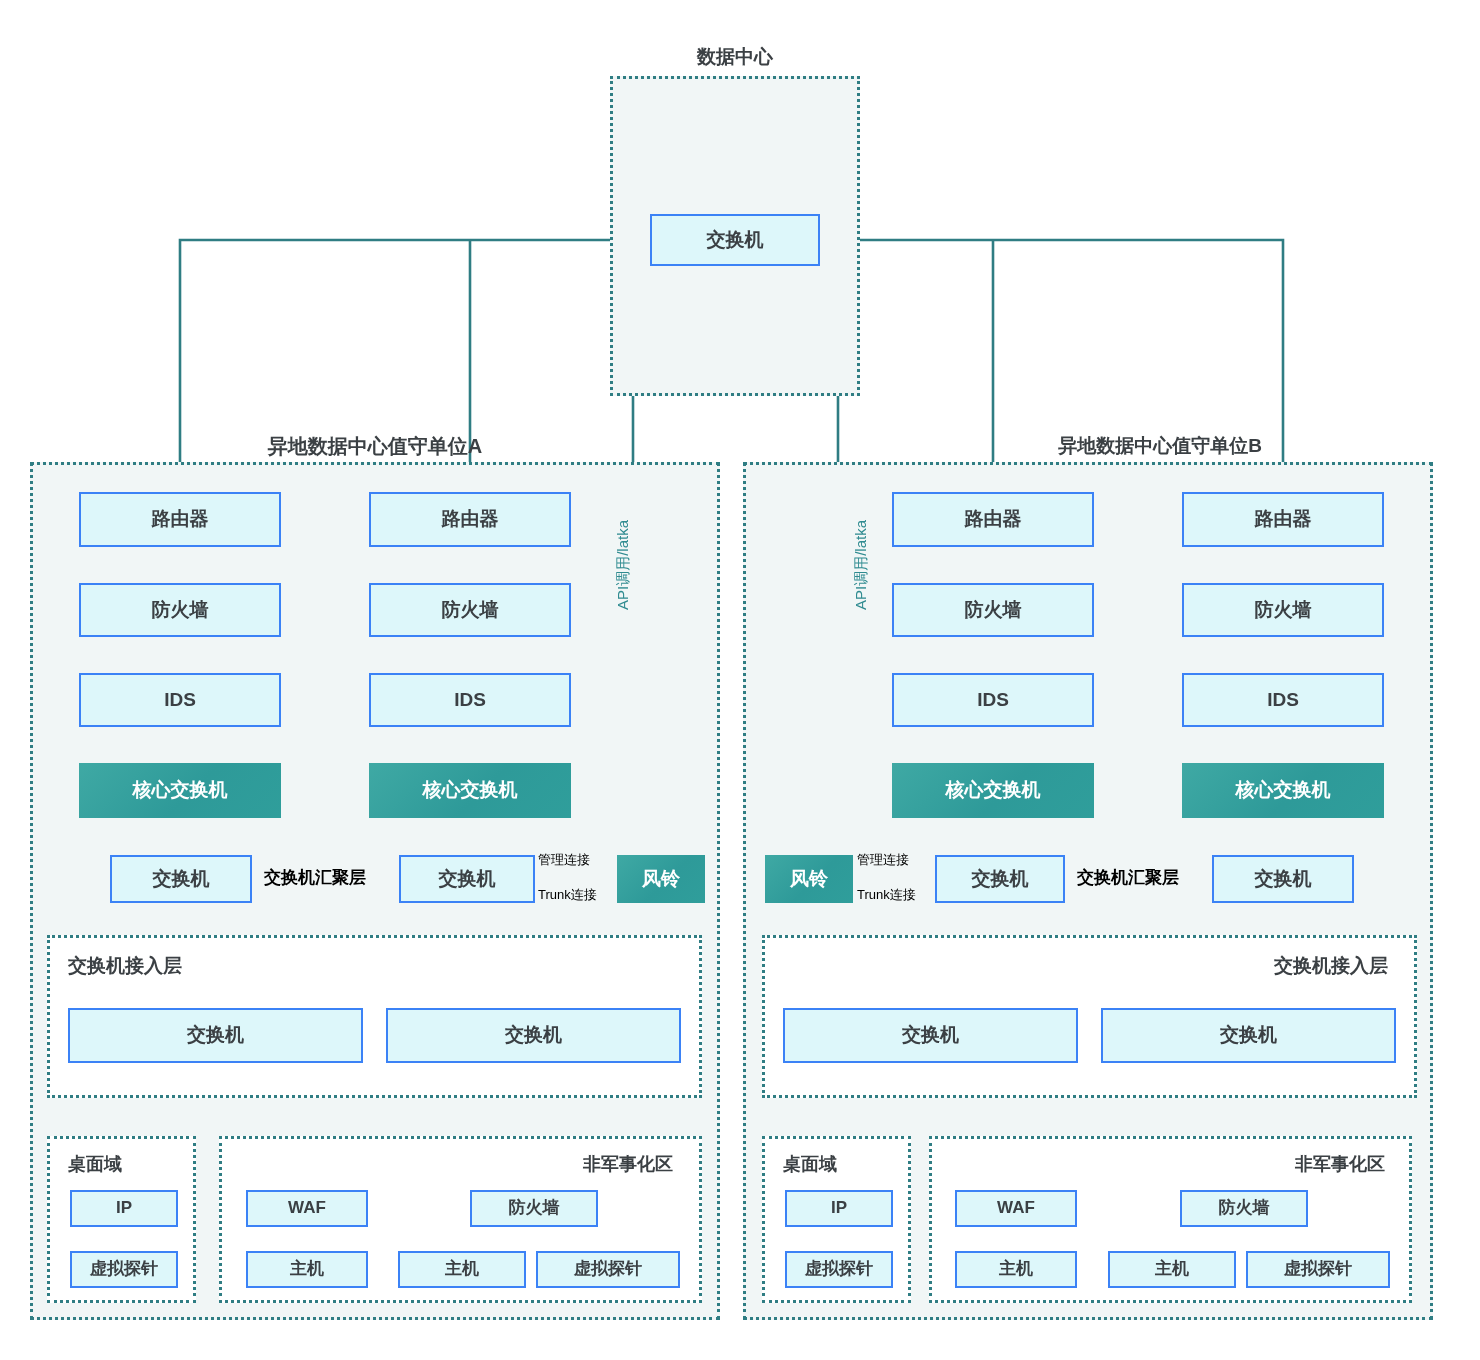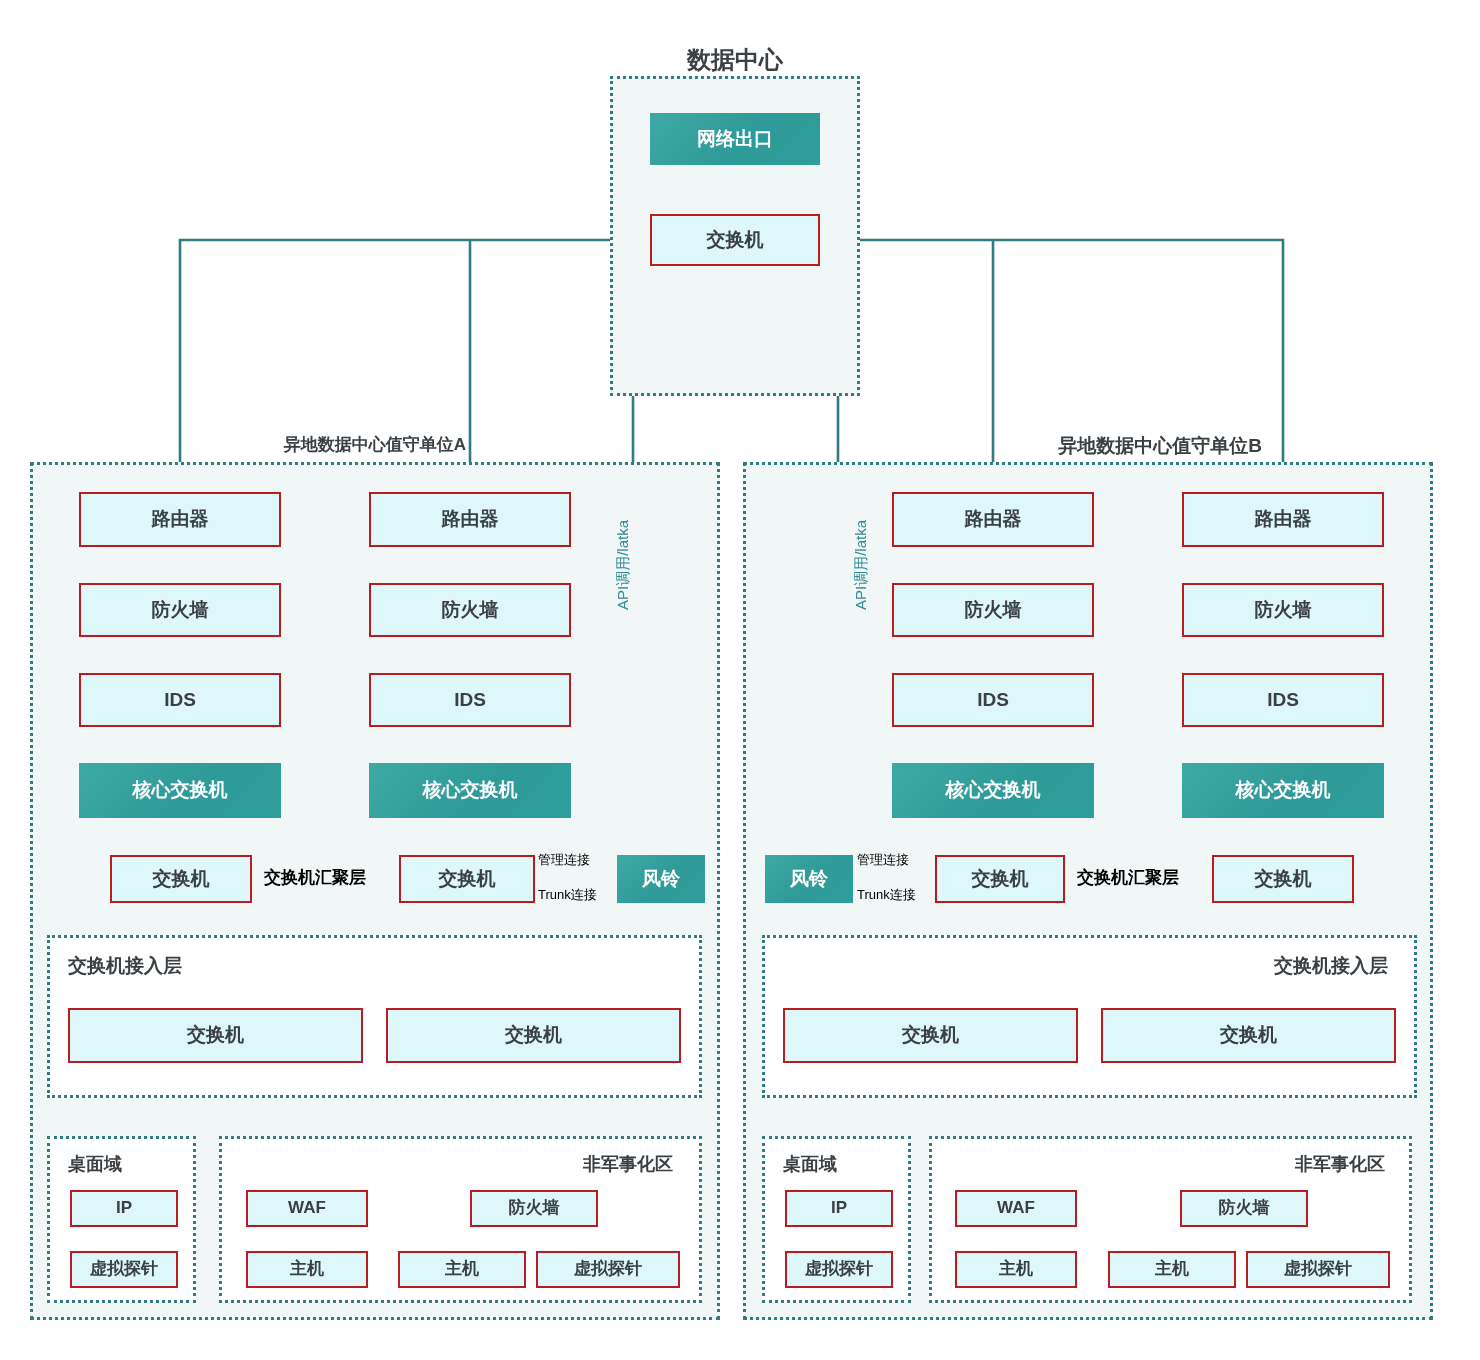--- a/index.html
+++ b/index.html
@@ -1,21 +1,21 @@
 <!DOCTYPE html>
 <html><head>
 <meta charset="utf-8">
 <style>
   html,body{margin:0;padding:0;background:#fff;}
   body{width:1480px;height:1360px;font-family:"Liberation Sans","DejaVu Sans",sans-serif;}
   #canvas{position:relative;width:1480px;height:1360px;background:#ffffff;overflow:hidden;}
   svg.layer{position:absolute;left:0;top:0;width:1480px;height:1360px;pointer-events:none;}
   .node{position:absolute;box-sizing:border-box;display:flex;align-items:center;justify-content:center;
         text-align:center;line-height:1.2;}
-  .nbox{background:#ddf7fa;border:2px solid #b91c1c;color:#3b4044;font-weight:bold;}
+  .nbox{background:#ddf7fa;border:2px solid #3b82f6;color:#3b4044;font-weight:bold;}
   .teal{background:linear-gradient(135deg,#3fa9a4 0%,#2e9a99 55%,#2f9e9b 100%);
         border:none;color:#ffffff;font-weight:bold;}
   .zone{position:absolute;box-sizing:border-box;border:3px dotted #2f7d83;background:#f1f6f6;}
   .zone.white{background:#ffffff;}
   .zone-title{position:absolute;color:#3b4044;font-weight:bold;white-space:nowrap;}
   .edge-label{position:absolute;color:#000000;background:transparent;white-space:nowrap;}
   .vert-label{position:absolute;color:#2f8b90;white-space:nowrap;transform-origin:left top;}
   .caption{position:absolute;color:#3b4044;font-weight:bold;white-space:nowrap;text-align:center;}
 </style>
 </head>
@@ -119,29 +119,28 @@
       <line x1="307" y1="1226" x2="307" y2="1252" stroke-dasharray="5 5"></line>
       <path d="M533,1226 L461,1252" stroke-dasharray="4 4"></path>
       <path d="M533,1226 L608,1252" stroke-dasharray="4 4"></path>
 
       <line x1="1016" y1="1226" x2="1016" y2="1252" stroke-dasharray="5 5"></line>
       <path d="M1244,1226 L1172,1252" stroke-dasharray="4 4"></path>
       <path d="M1244,1226 L1320,1252" stroke-dasharray="4 4"></path>
     </g>
   </svg>
 
-  <div class="caption" style="left:610px;top:44px;width:250px;font-size:24px;">数据中心</div>
+  <div class="caption" style="left:610px;top:44px;width:250px;font-size:19px;">数据中心</div>
   <div class="zone" style="left:610px;top:76px;width:250px;height:320px;"></div>
 
-  <div class="node teal" style="left:650px;top:113px;width:170px;height:52px;font-size:19px;">网络出口</div>
 
   <div class="node nbox" style="left:650px;top:214px;width:170px;height:52px;font-size:19px;">交换机</div>
 
 
-  <div class="caption" style="left:225px;top:433px;width:300px;font-size:17px;">异地数据中心值守单位A</div>
+  <div class="caption" style="left:225px;top:433px;width:300px;font-size:20px;">异地数据中心值守单位A</div>
   <div class="zone" style="left:30px;top:462px;width:690px;height:858px;"></div>
 
   <div class="vert-label" style="left:614px;top:610px;font-size:15px;transform:rotate(-90deg);">API调用/latka</div>
 
   <div class="node nbox" style="left:79px;top:492px;width:202px;height:55px;font-size:19px;">路由器</div>
   <div class="node nbox" style="left:369px;top:492px;width:202px;height:55px;font-size:19px;">路由器</div>
 
   <div class="node nbox" style="left:79px;top:583px;width:202px;height:54px;font-size:19px;">防火墙</div>
   <div class="node nbox" style="left:369px;top:583px;width:202px;height:54px;font-size:19px;">防火墙</div>
 

